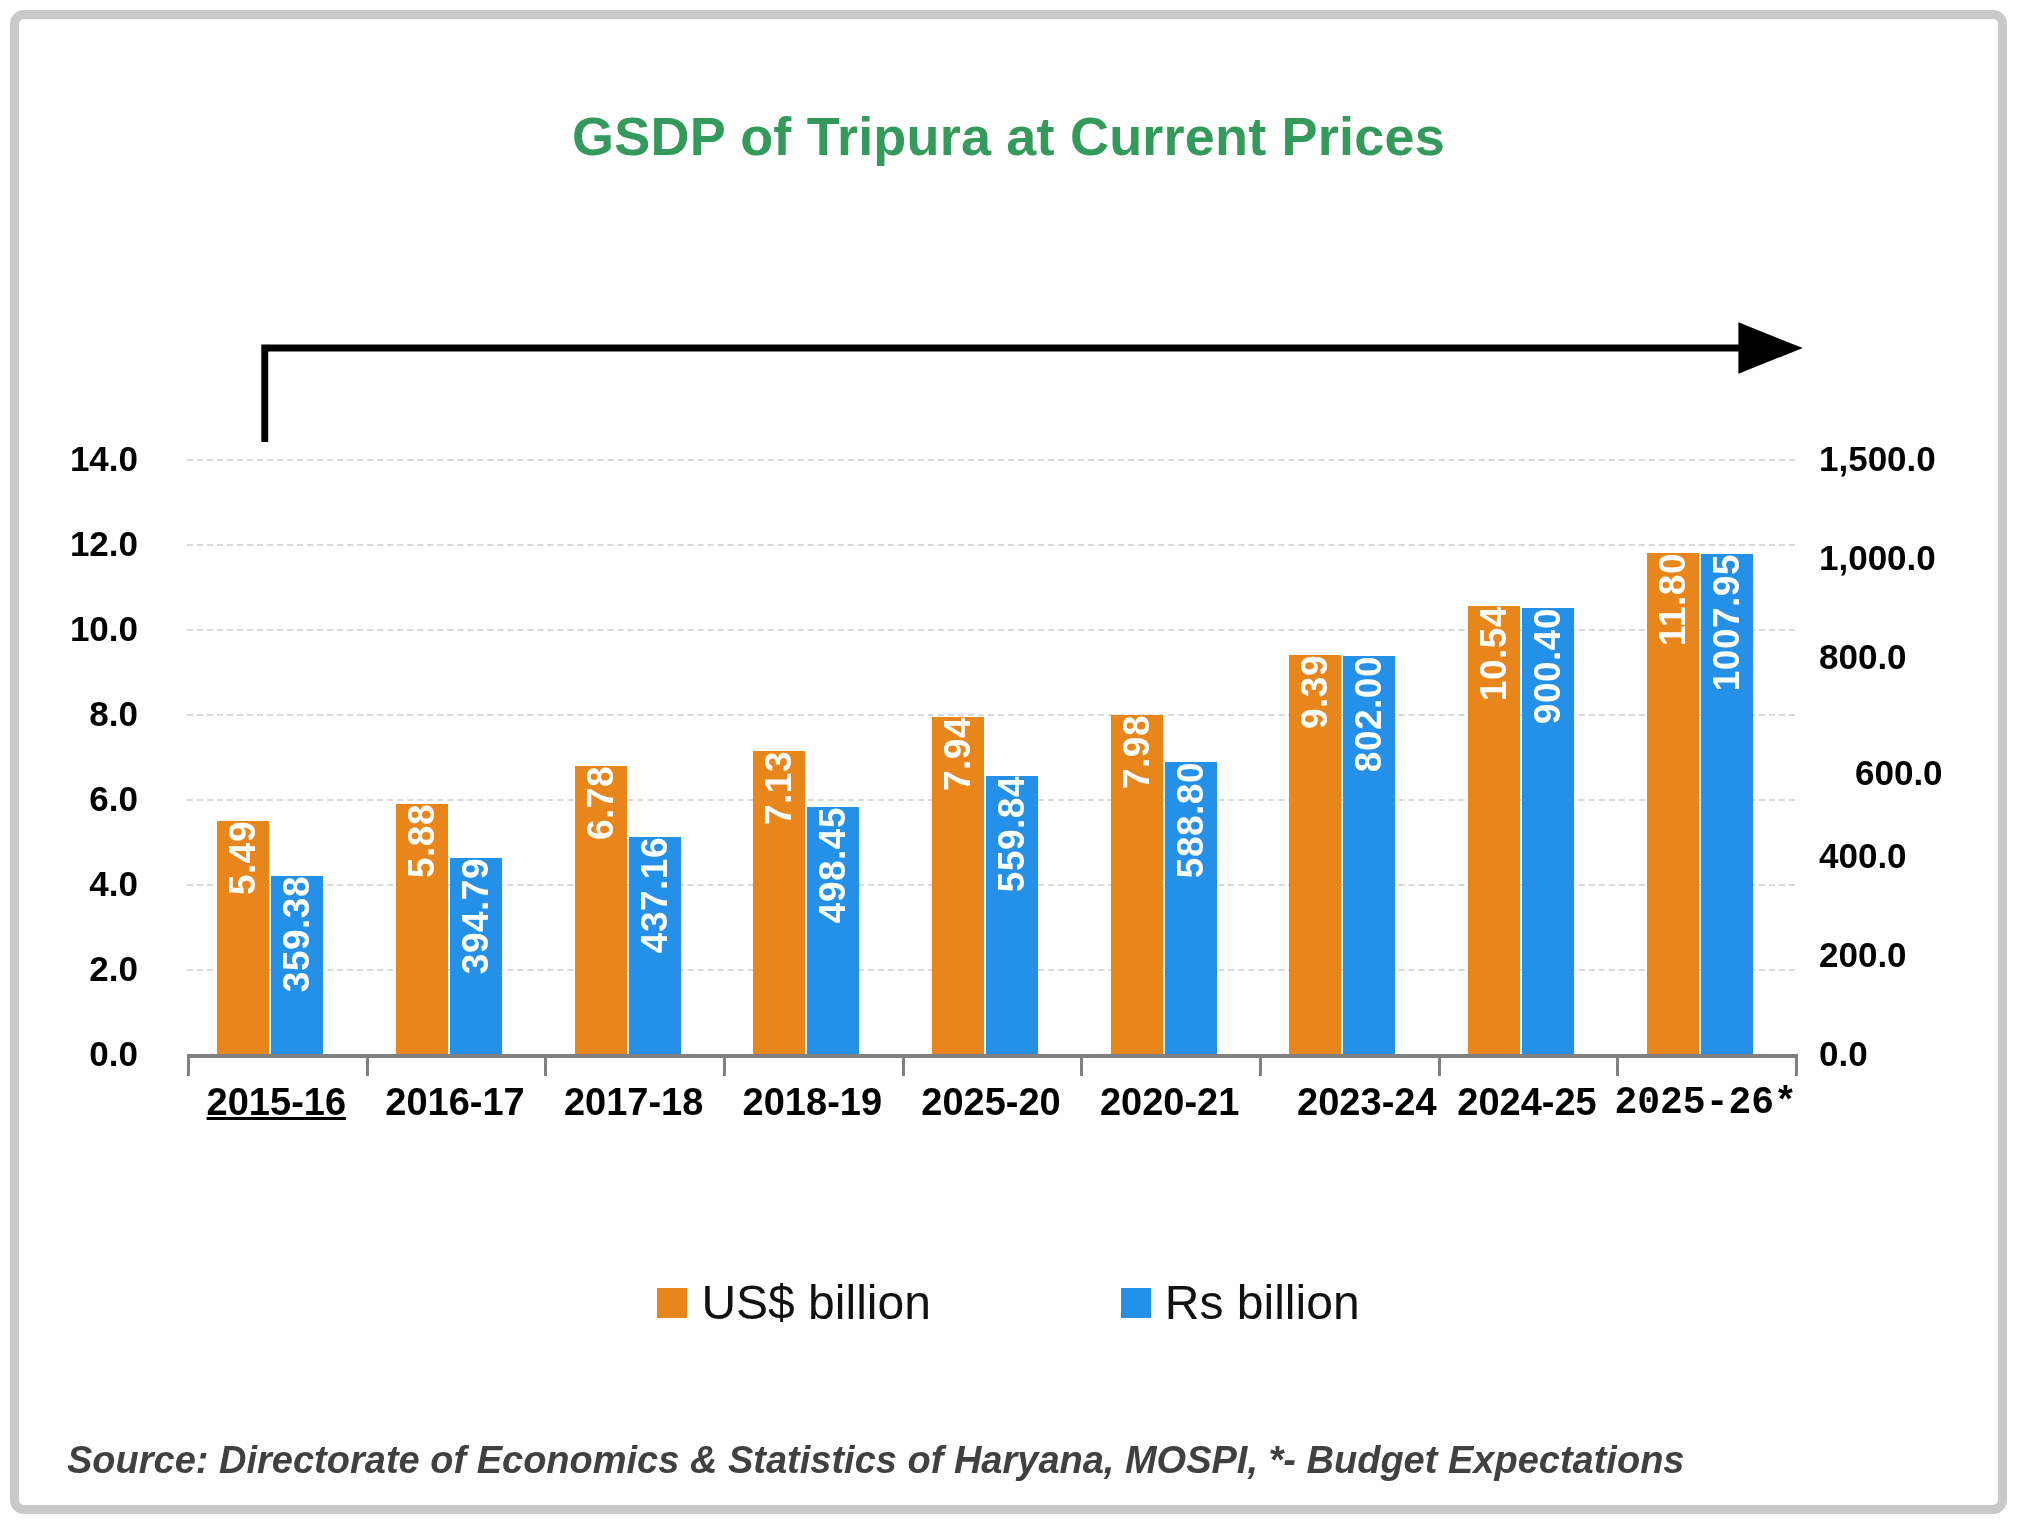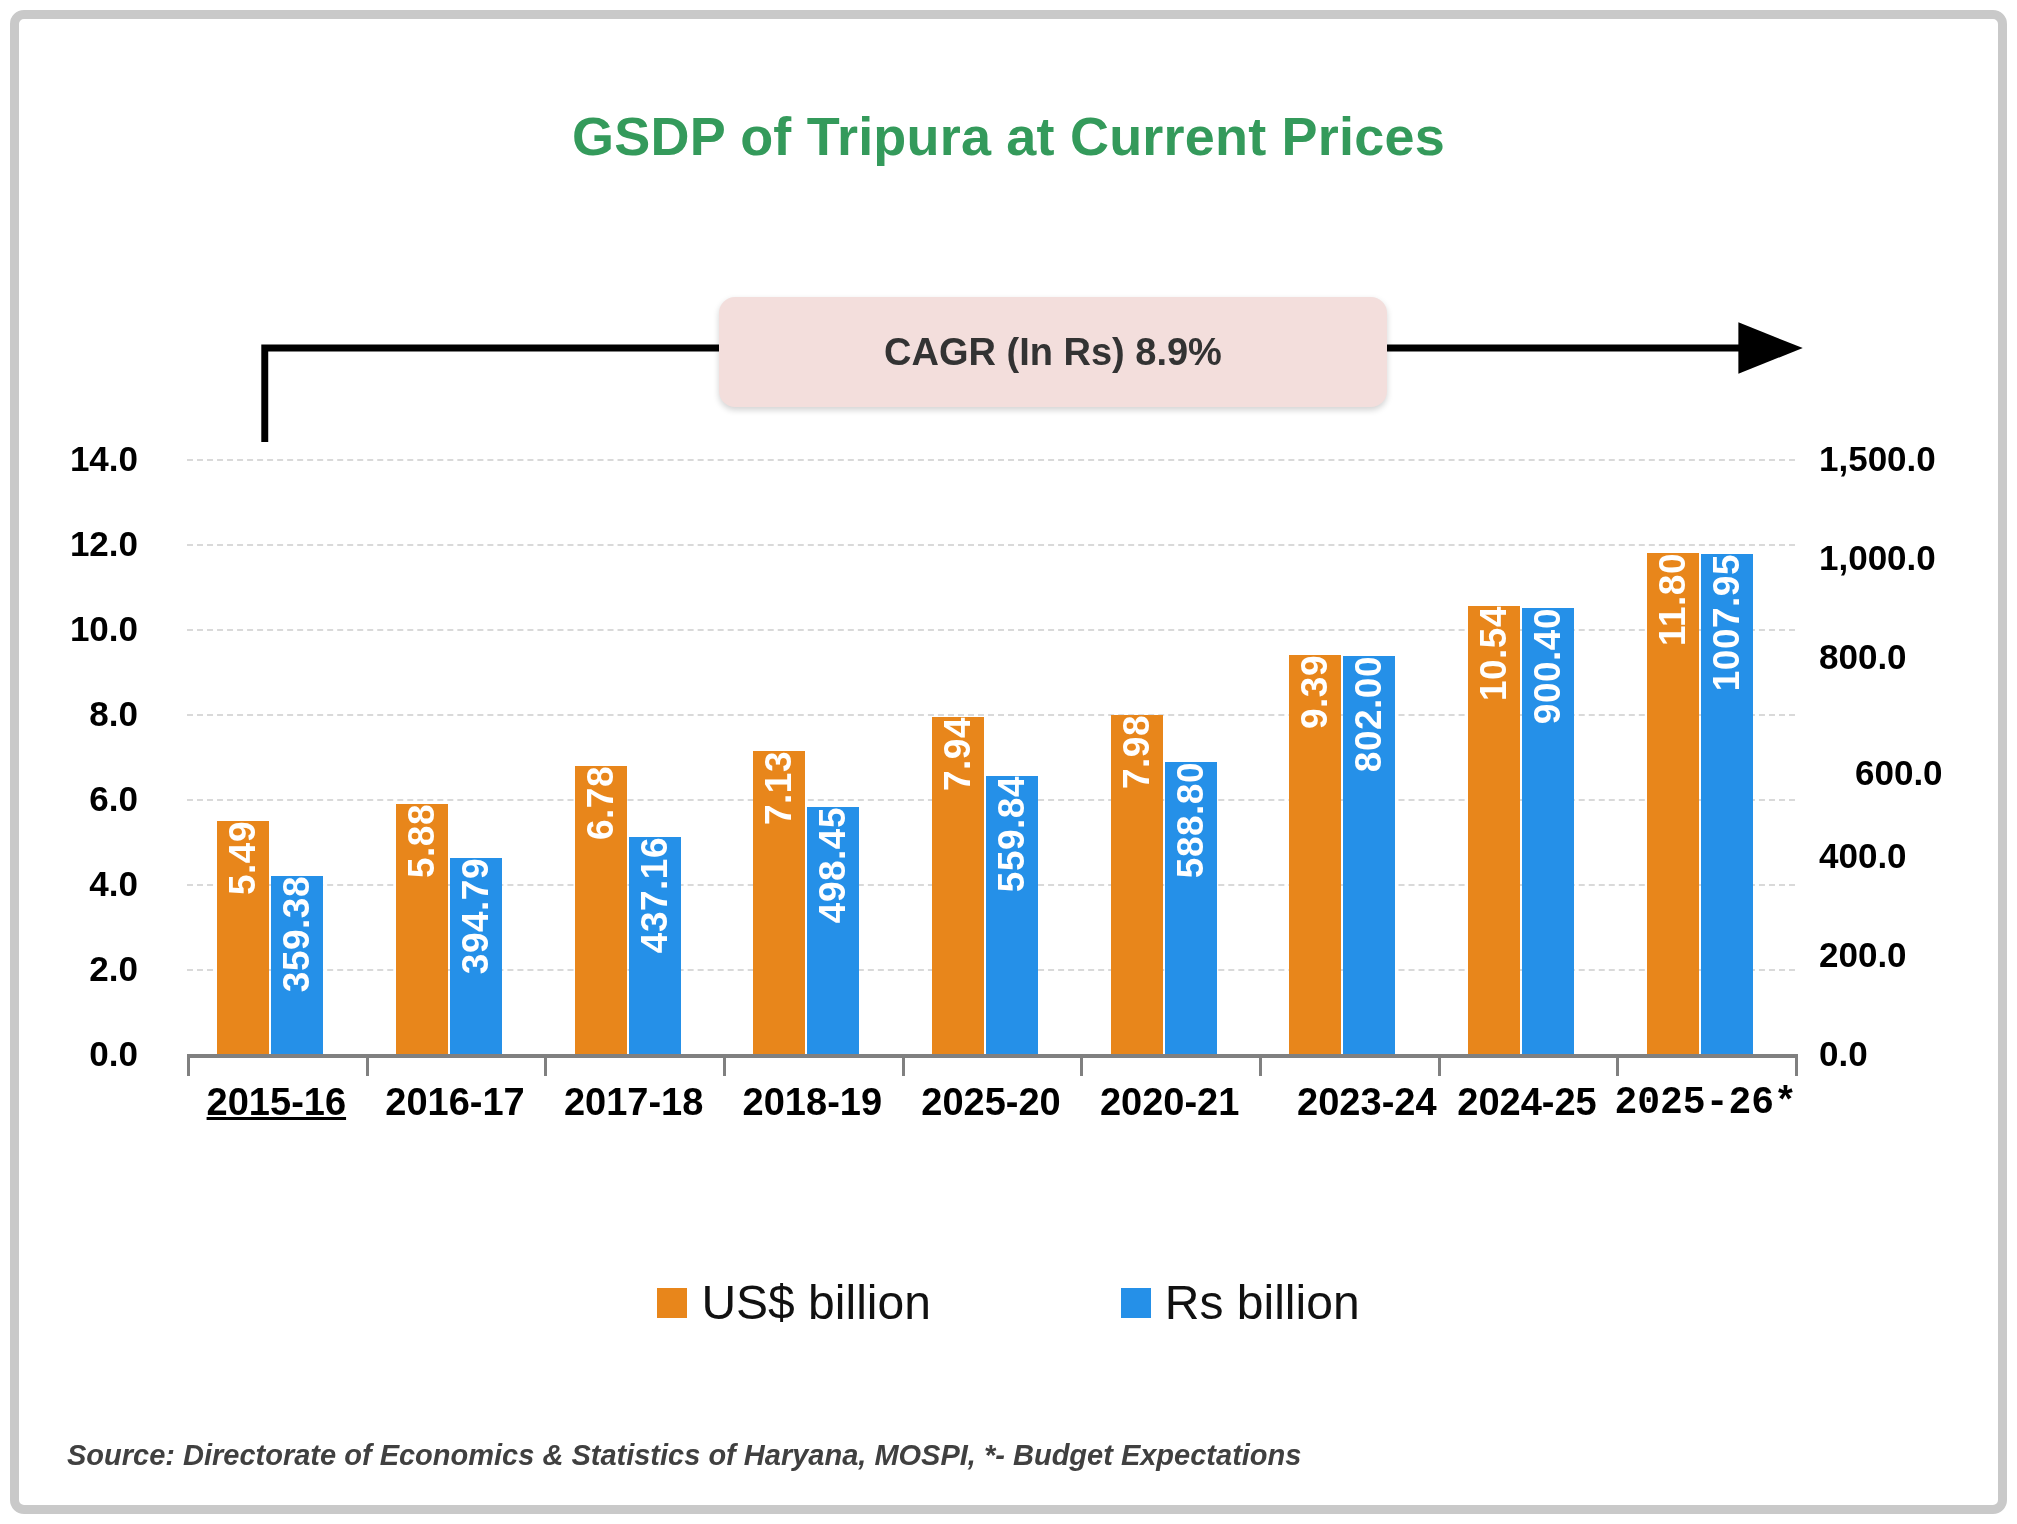--- a/index.html
+++ b/index.html
@@ -107,38 +107,35 @@
     display:flex; justify-content:center; align-items:center;
     gap:190px;
   }
   .legend-item { display:flex; align-items:center; gap:14px;margin-top:28px; }
   .swatch { width:30px; height:30px; display:block; }
   .legend-label { font-size:48px; color:#111; }
 
   
   #source {
     position:absolute; left:48px; top:1420px;
-    font-size:29px; font-style:italic; font-weight:bold; color:#404040;
+    font-size:38px; font-style:italic; font-weight:bold; color:#404040;
   }
 </style>
 </head>
 <body>
 
 <div id="frame">
  <div id="inner">
 
    <div id="title">GSDP of Tripura at Current Prices</div>
 
    <svg id="cagr-layer" viewBox="0 0 1997 1504" preserveAspectRatio="none">
      <polyline points="248,428 248,333 1745,333" fill="none" stroke="#000000" stroke-width="7"></polyline>
      <polygon points="1735,307 1800,333 1735,359" fill="#000000"></polygon>
    </svg>
-   <div id="cagr-box">
-     <span>CAGR (In Rs) 8.9%</span>
-   </div>
 
    <div id="gridlines">
         <div class="gridline" style="top: 950px; left: 168px; width: 1608px;"></div>
         <div class="gridline" style="top: 865px; left: 168px; width: 1608px;"></div>
         <div class="gridline" style="top: 780px; left: 168px; width: 1608px;"></div>
         <div class="gridline" style="top: 695px; left: 168px; width: 1608px;"></div>
         <div class="gridline" style="top: 610px; left: 168px; width: 1608px;"></div>
         <div class="gridline" style="top: 525px; left: 168px; width: 1608px;"></div>
         <div class="gridline" style="top: 440px; left: 168px; width: 1608px;"></div>
       </div>

